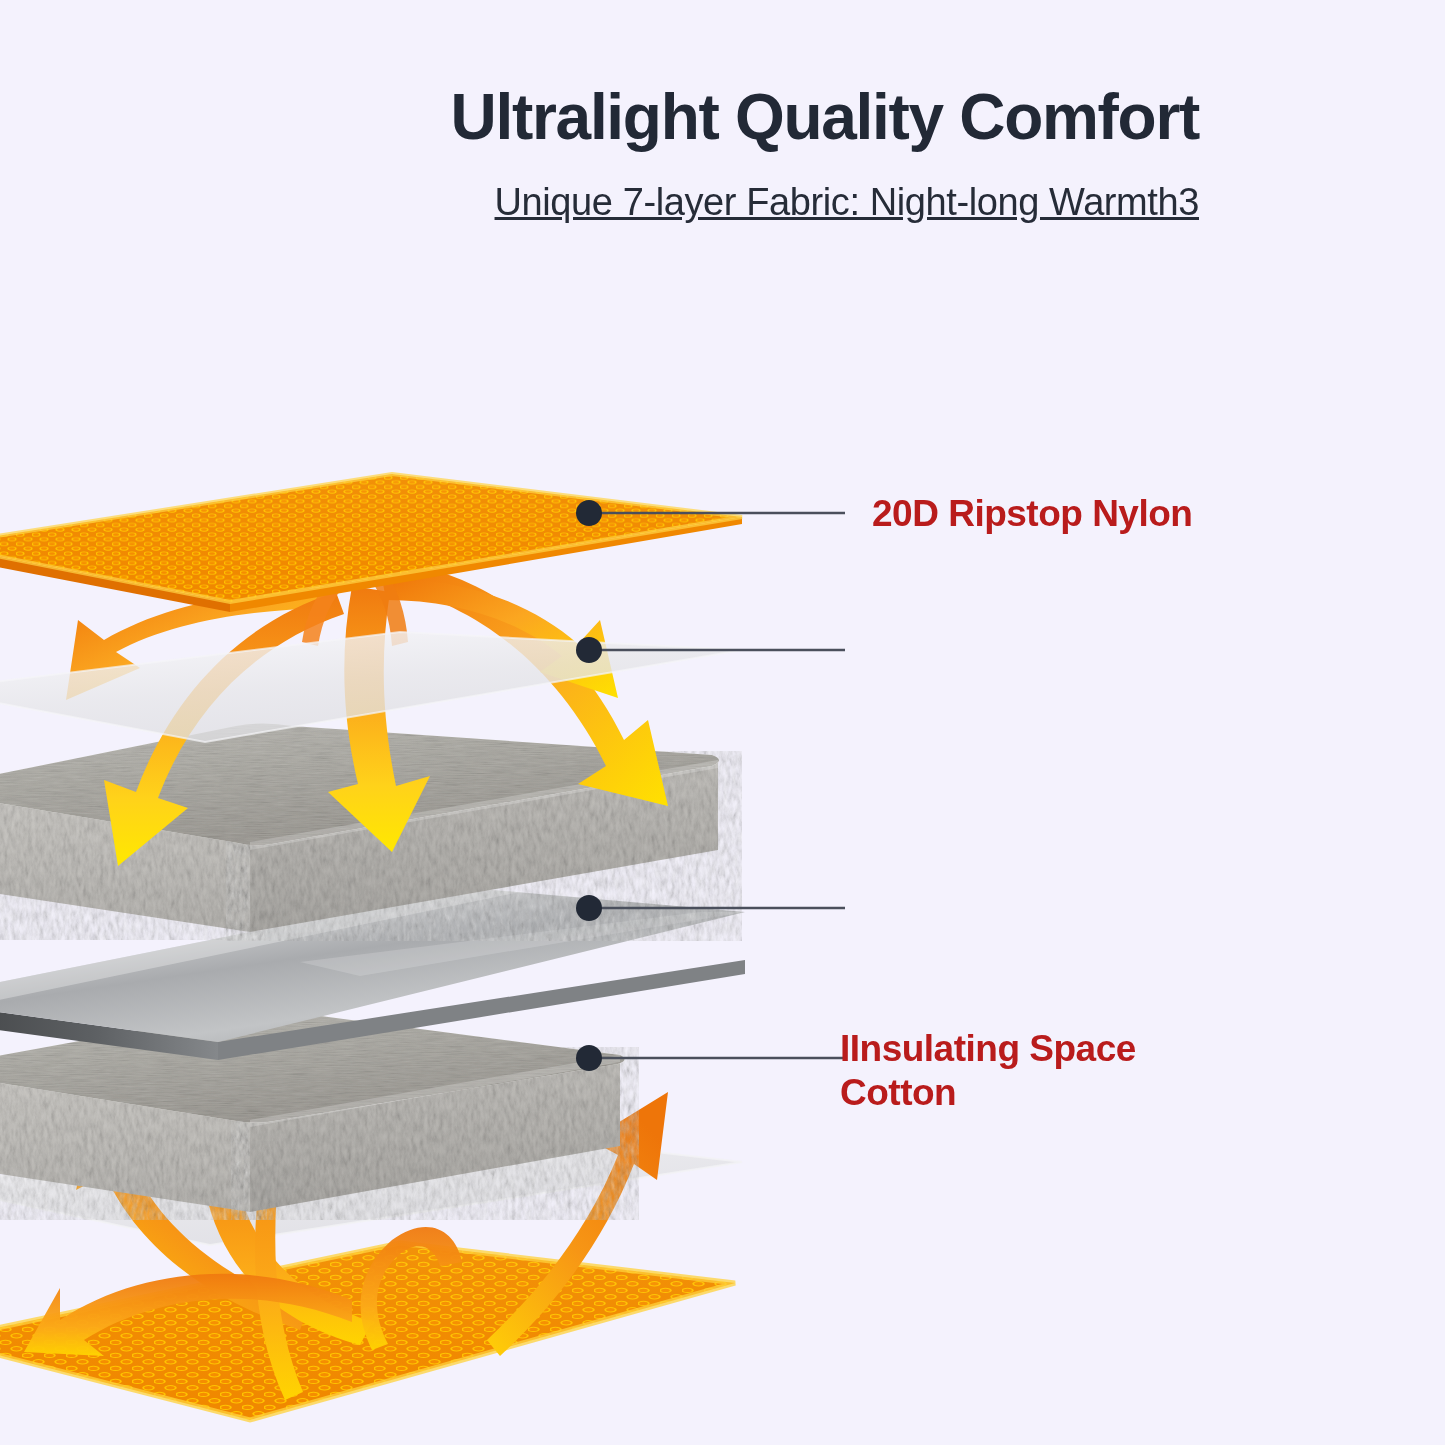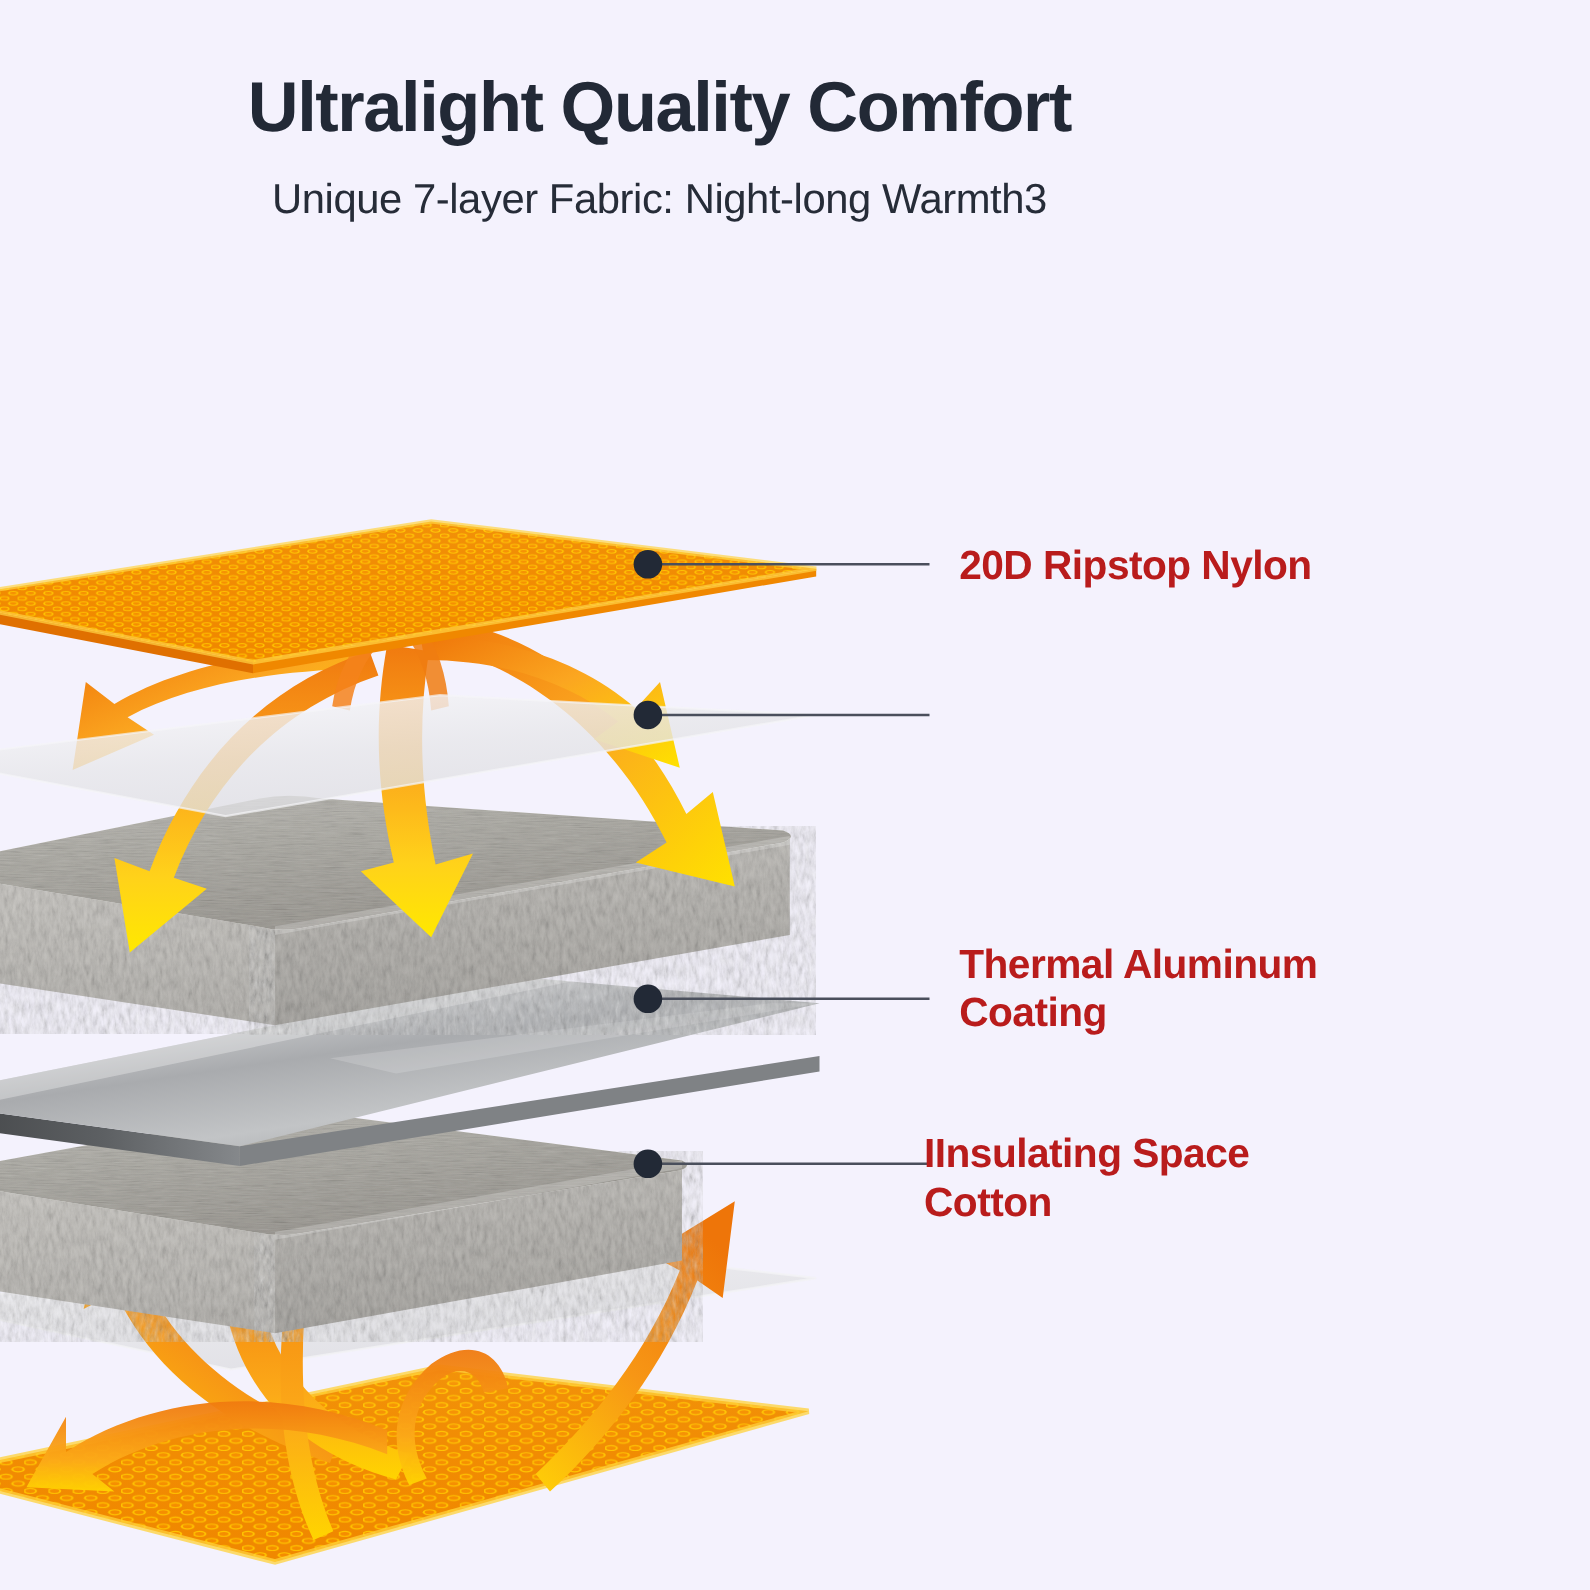--- a/index.html
+++ b/index.html
@@ -15,40 +15,41 @@
     background: #f4f2fd;
     overflow: hidden;
     font-family: "Liberation Sans", sans-serif;
   }
 
   
   .header {
     position: absolute;
     top: 0; left: 0;
     width: 1199px;
-    text-align: center;
-    padding-top: 64px;
+    text-align: right;
+    padding-top: 84px;
     box-sizing: border-box;
   }
   .title {
     font-size: 64px;
     font-weight: bold;
     color: #222936;
     letter-spacing: -1.3px;
     line-height: 1.05;
     margin: 0;
     white-space: nowrap;
   }
   .subtitle {
     font-size: 38px;
     font-weight: normal;
     color: #262c38;
     letter-spacing: -0.4px;
     margin: 30px 0 0 0;
     white-space: nowrap;
+    text-decoration: underline;
   }
 
   
   .stage {
     position: absolute;
     left: 0;
     top: 0;
     width: 1445px;
     height: 1445px;
   }
@@ -294,19 +295,17 @@
           <line x1="589" y1="1058" x2="845" y2="1058" stroke="#4a4f5c" stroke-width="2.4"></line>
           <circle cx="589" cy="1058" r="13" fill="#222936"></circle>
         </g>
       </g>
     </svg>
   </div>
 
   <div class="callout" id="label-nylon">20D Ripstop Nylon</div>
 
 
-  <div class="callout" id="label-alum">Thermal Aluminum
-Coating</div>
 
   <div class="callout" id="label-cotton">IInsulating Space
 Cotton</div>
 
 </div>
 
 </body></html>

